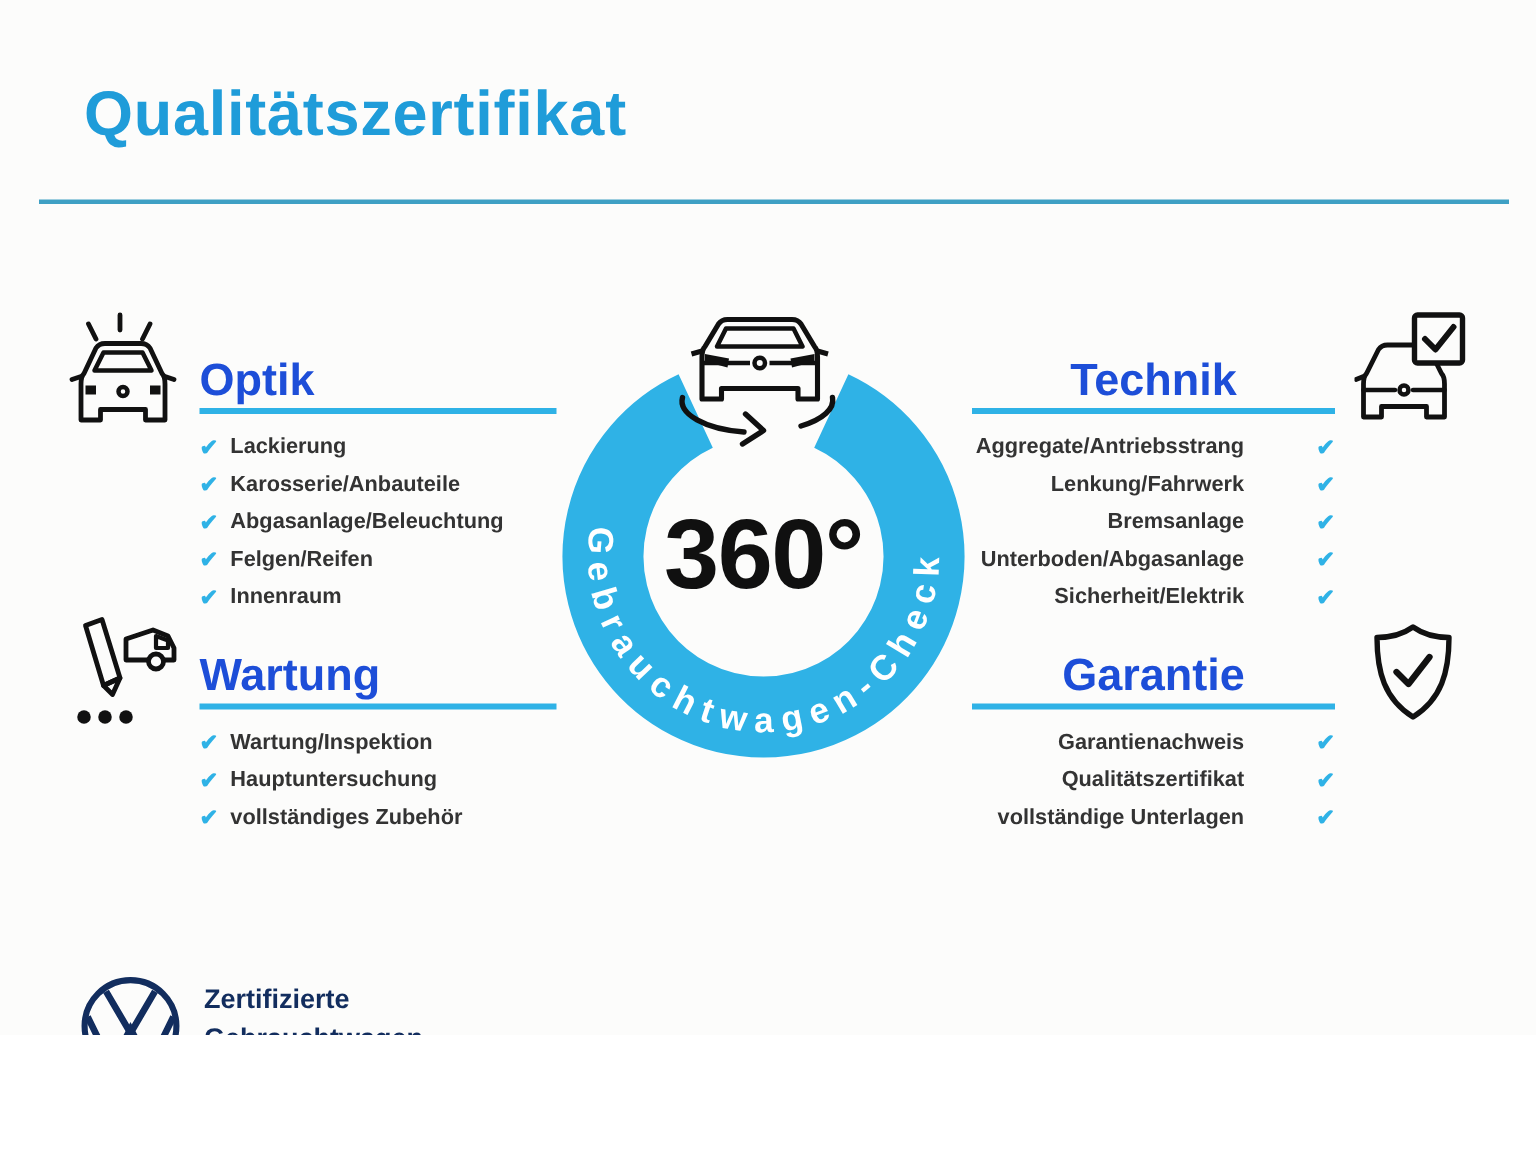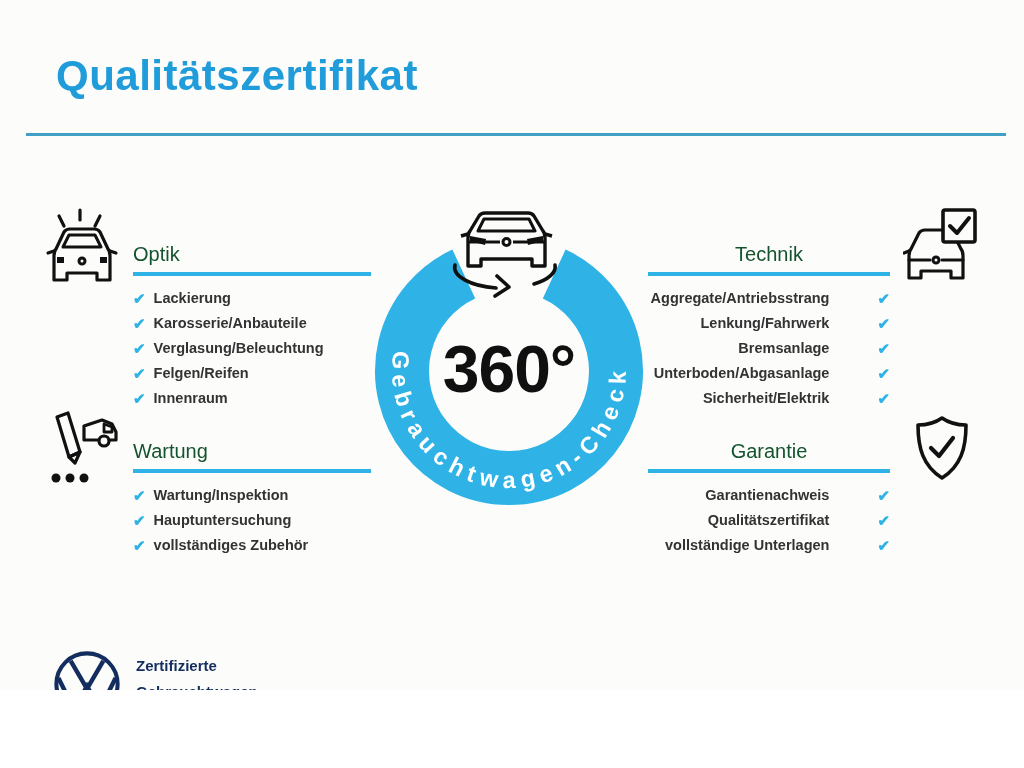--- a/index.html
+++ b/index.html
@@ -9,41 +9,41 @@
   }
   .page-title{
     position:absolute;left:56px;top:52px;margin:0;
     font-size:42px;font-weight:bold;letter-spacing:.5px;color:#1f9cd9;
   }
   .top-rule{
     position:absolute;left:26px;top:133px;width:980px;height:3px;background:#3fa0c4;
   }
   .section{position:absolute;}
   .section h2{
-    margin:0;font-size:20px;font-weight:normal;color:#14532d;line-height:28px;
+    margin:0;font-size:30px;font-weight:bold;color:#1d4ed8;line-height:28px;
   }
   .sec-underline{height:4px;background:#2fb2e6;margin-top:4px;}
   .check-list{list-style:none;margin:14px 0 0 0;padding:0;}
   .check-list li{
     display:flex;align-items:center;margin-bottom:9px;
     font-size:14.5px;font-weight:bold;color:#333;white-space:nowrap;
   }
   .check{color:#2fb2e6;font-size:15px;line-height:15px;}
   .left-col .check{margin-right:8px;}
   .right-col{text-align:right;}
   .right-col h2{text-align:center;}
   .right-col .check-list li{justify-content:flex-end;gap:40px;}
   .right-col .check{margin-left:8px;}
   .icon-box{position:absolute;}
   .badge-svg{position:absolute;left:0;top:0;}
   .deg-text{font-size:66px;font-weight:bold;fill:#101010;letter-spacing:-1px;}
   .arc-text{font-size:23.5px;font-weight:bold;fill:#ffffff;letter-spacing:5.5px;}
   .footer-text{
     position:absolute;left:136px;top:653px;
-    font-size:15px;font-weight:bold;color:#122d5e;line-height:26px;
+    font-size:18px;font-weight:bold;color:#122d5e;line-height:26px;
   }
   svg text{font-family:"Liberation Sans",sans-serif;}
 </style>
 </head>
 <body>
 
 <div class="stage">
 
   <h1 class="page-title">Qualitätszertifikat</h1>
   <div class="top-rule"></div>
@@ -96,21 +96,21 @@
       <li>
           <span class="check">✔</span>
           <span>Lackierung</span>
         </li>
       <li>
           <span class="check">✔</span>
           <span>Karosserie/Anbauteile</span>
         </li>
       <li>
           <span class="check">✔</span>
-          <span>Verglasung/Beleuchtung</span>
+          <span>Abgasanlage/Beleuchtung</span>
         </li>
       <li>
           <span class="check">✔</span>
           <span>Felgen/Reifen</span>
         </li>
       <li>
           <span class="check">✔</span>
           <span>Innenraum</span>
         </li>
     </ul>

